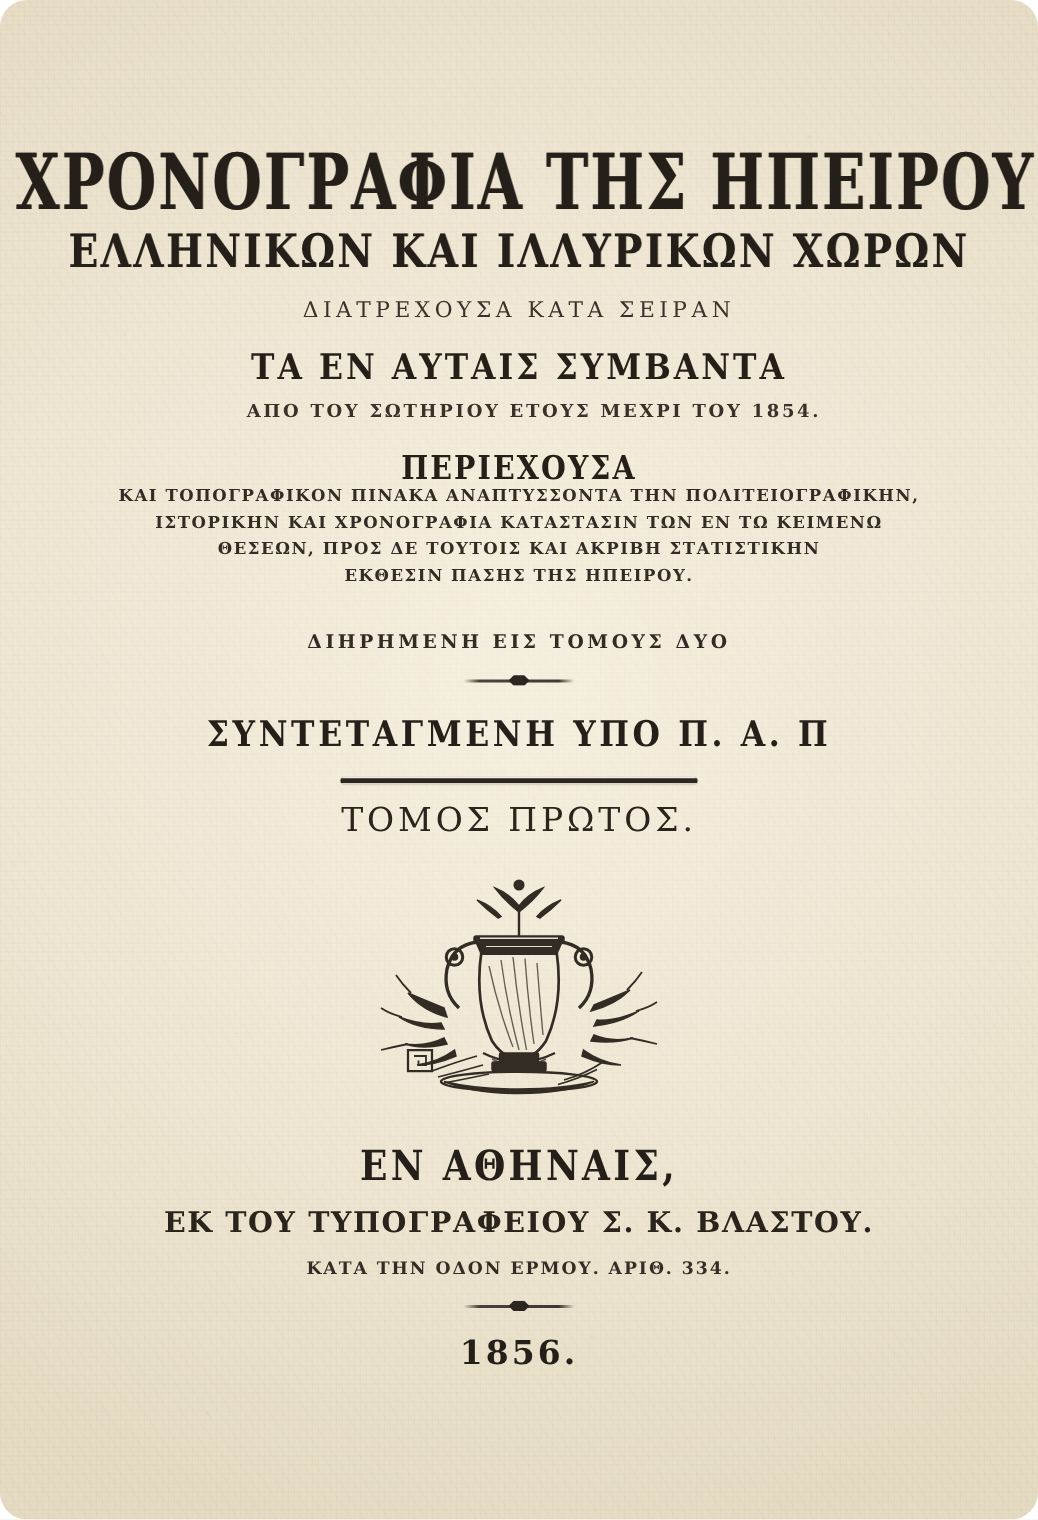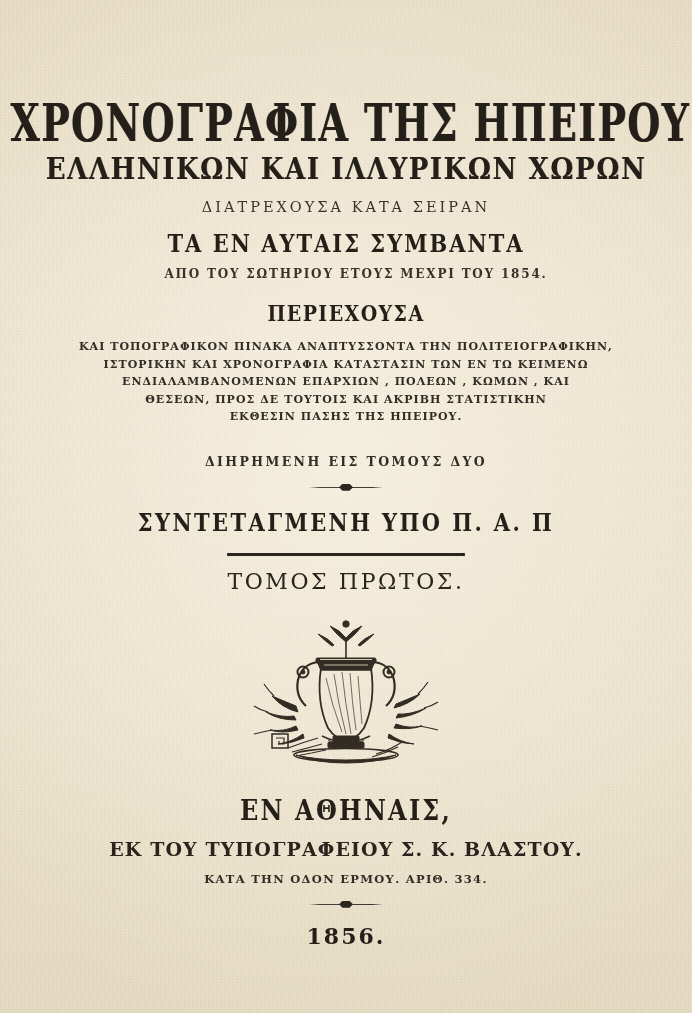--- a/index.html
+++ b/index.html
@@ -16,20 +16,21 @@
     overflow: hidden;
     background-color: #e9e0cb;
     background-image:
       radial-gradient(ellipse 120% 95% at 50% 45%, rgba(255,251,240,0.55) 0%, rgba(255,251,240,0) 62%),
       repeating-linear-gradient(0deg,   rgba(168,150,116,0.045) 0px, rgba(168,150,116,0.045) 1px, rgba(255,255,255,0) 1px, rgba(255,255,255,0) 3px),
       repeating-linear-gradient(90deg,  rgba(168,150,116,0.05)  0px, rgba(168,150,116,0.05)  1px, rgba(255,255,255,0) 1px, rgba(255,255,255,0) 4px),
       repeating-linear-gradient(57deg,  rgba(150,128,92,0.035)  0px, rgba(150,128,92,0.035)  1px, rgba(255,255,255,0) 1px, rgba(255,255,255,0) 7px),
       linear-gradient(180deg, #e7ddc6 0%, #ebe2cd 30%, #eae1cb 70%, #e5dbc3 100%);
     font-family: "DejaVu Serif", "Liberation Serif", serif;
     color: #2c2620;
+    border-radius: 18px;
   }
 
   
   #page::before {
     content: "";
     position: absolute;
     inset: 0;
     pointer-events: none;
     background-image:
       radial-gradient(circle at 12% 22%, rgba(140,116,80,0.10) 0px, rgba(140,116,80,0) 2px),
@@ -113,21 +114,20 @@
     font-weight: 700;
     font-size: 19px;
     letter-spacing: 1.4px;
     color: #261f18;
     transform: scaleY(1.15);
     transform-origin: center top;
   }
 
   
   .para {
-    margin-top: 16px;
   }
   .para .line {
     font-size: 11px;
     font-weight: 700;
     letter-spacing: 1.05px;
     line-height: 17.5px;
     color: #332c25;
   }
 
   
@@ -257,21 +257,20 @@
 
   <div class="line title-third">ΤΑ ΕΝ ΑΥΤΑΙΣ ΣΥΜΒΑΝΤΑ</div>
 
   <div class="line sub-date">ΑΠΟ ΤΟΥ ΣΩΤΗΡΙΟΥ ΕΤΟΥΣ ΜΕΧΡΙ ΤΟΥ 1854.</div>
 
   <div class="line title-contains">ΠΕΡΙΕΧΟΥΣΑ</div>
 
   <div class="para">
     <div class="line">ΚΑΙ ΤΟΠΟΓΡΑΦΙΚΟΝ ΠΙΝΑΚΑ ΑΝΑΠΤΥΣΣΟΝΤΑ ΤΗΝ ΠΟΛΙΤΕΙΟΓΡΑΦΙΚΗΝ,</div>
     <div class="line">ΙΣΤΟΡΙΚΗΝ ΚΑΙ ΧΡΟΝΟΓΡΑΦΙΑ ΚΑΤΑΣΤΑΣΙΝ ΤΩΝ ΕΝ ΤΩ ΚΕΙΜΕΝΩ</div>
-    <div class="line">ΕΝΔΙΑΛΑΜΒΑΝΟΜΕΝΩΝ ΕΠΑΡΧΙΩΝ , ΠΟΛΕΩΝ , ΚΩΜΩΝ , ΚΑΙ</div>
     <div class="line">ΘΕΣΕΩΝ, ΠΡΟΣ ΔΕ ΤΟΥΤΟΙΣ ΚΑΙ ΑΚΡΙΒΗ ΣΤΑΤΙΣΤΙΚΗΝ</div>
     <div class="line">ΕΚΘΕΣΙΝ ΠΑΣΗΣ ΤΗΣ ΗΠΕΙΡΟΥ.</div>
   </div>
 
   <div class="line divided">ΔΙΗΡΗΜΕΝΗ ΕΙΣ ΤΟΜΟΥΣ ΔΥΟ</div>
 
   <div class="orn-rule">
     <div class="bar"></div>
     <div class="dia"></div>
   </div>

